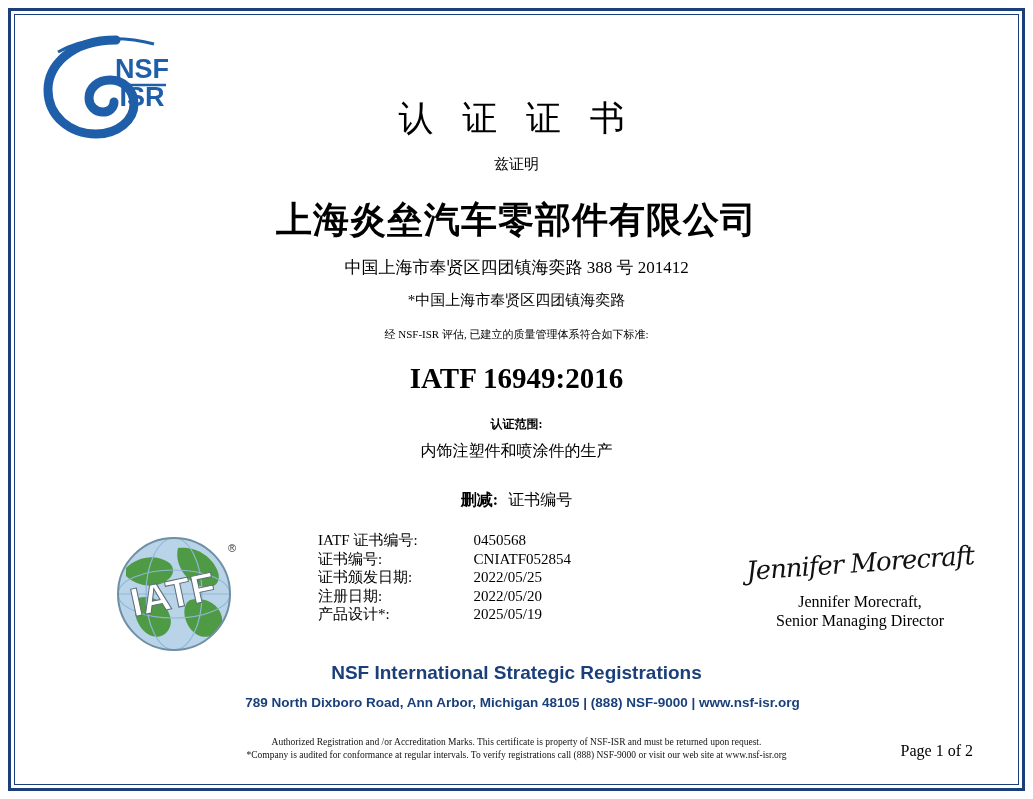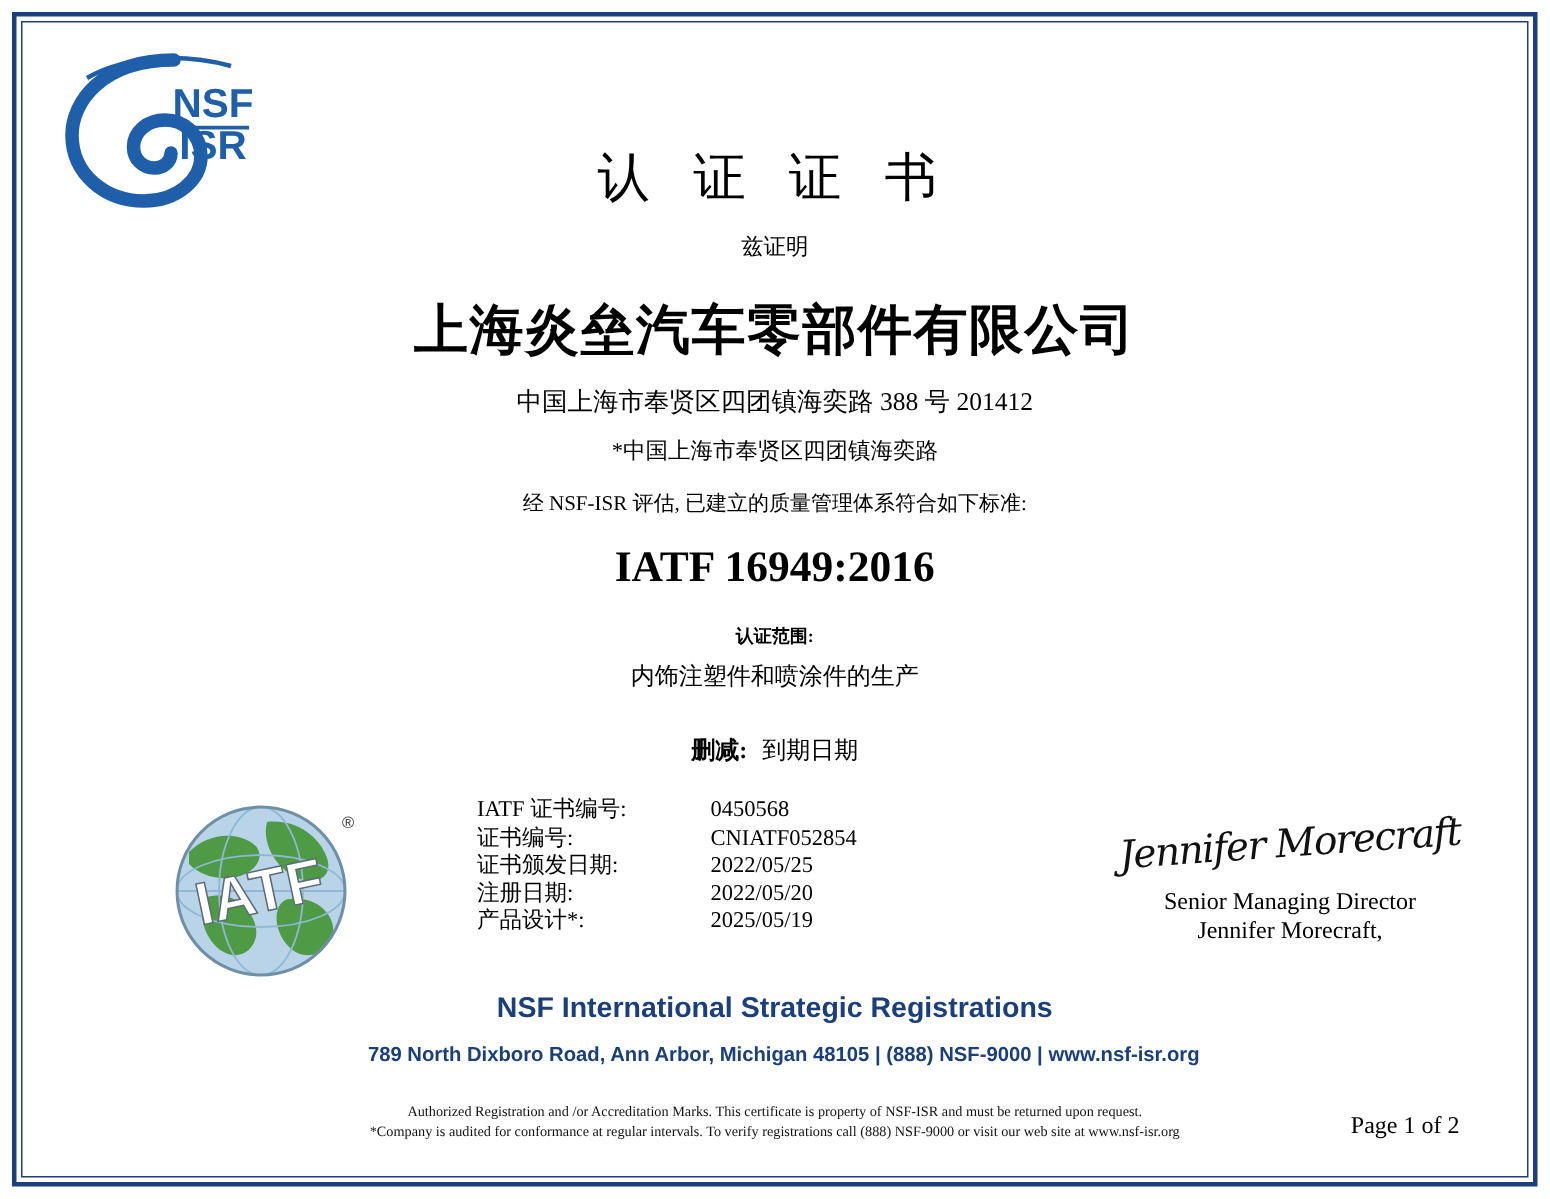--- a/index.html
+++ b/index.html
@@ -93,21 +93,21 @@
     left: 0; right: 0;
     top: 291px;
     text-align: center;
     font-size: 15px;
   }
   .assessed {
     position: absolute;
     left: 0; right: 0;
     top: 327px;
     text-align: center;
-    font-size: 14px;
+    font-size: 11px;
   }
   .standard {
     position: absolute;
     left: 0; right: 0;
     top: 362px;
     text-align: center;
     font-size: 29px;
     font-weight: bold;
   }
   .scope-label {
@@ -258,21 +258,21 @@
   <div class="cert-title">认 证 证 书</div>
   <div class="hereby">兹证明</div>
   <div class="company">上海炎垒汽车零部件有限公司</div>
   <div class="address">中国上海市奉贤区四团镇海奕路 388 号 201412</div>
   <div class="note-extend">*中国上海市奉贤区四团镇海奕路</div>
   <div class="assessed">经 NSF-ISR 评估, 已建立的质量管理体系符合如下标准:</div>
   <div class="standard">IATF 16949:2016</div>
   <div class="scope-label">认证范围:</div>
   <div class="scope-text">内饰注塑件和喷涂件的生产</div>
   <div class="exclusion">
-    <b>删减:</b><span class="val">到期日期</span>
+    <b>删减:</b><span class="val">证书编号</span>
   </div>
 
   <div class="details">
     <table>
       <tbody>
           <tr>
         <td class="label">IATF 证书编号:</td>
         <td class="value">0450568</td>
       </tr>
       <tr>
@@ -291,22 +291,22 @@
         <td class="label">产品设计*:</td>
         <td class="value">2025/05/19</td>
       </tr>
     </tbody>
       </table>
   </div>
 
   <div class="signature">
     <div class="sig-script">Jennifer Morecraft</div>
     <div class="sig-name">
+      <div>Jennifer Morecraft,</div>
       <div>Senior Managing Director</div>
-      <div>Jennifer Morecraft,</div>
     </div>
   </div>
 
   <div class="org-name">NSF International Strategic Registrations</div>
   <div class="org-addr">789 North Dixboro Road, Ann Arbor, Michigan 48105 | (888) NSF-9000 | www.nsf-isr.org</div>
 
   <div class="fine-print">
     <div>Authorized Registration and /or Accreditation Marks. This certificate is property of NSF-ISR and must be returned upon request.</div>
     <div>*Company is audited for conformance at regular intervals. To verify registrations call (888) NSF-9000 or visit our web site at www.nsf-isr.org</div>
   </div>

